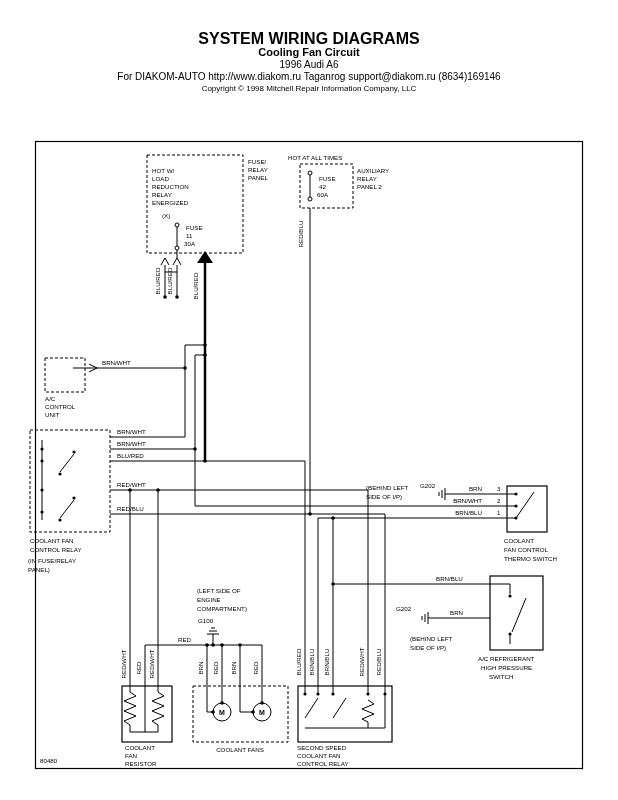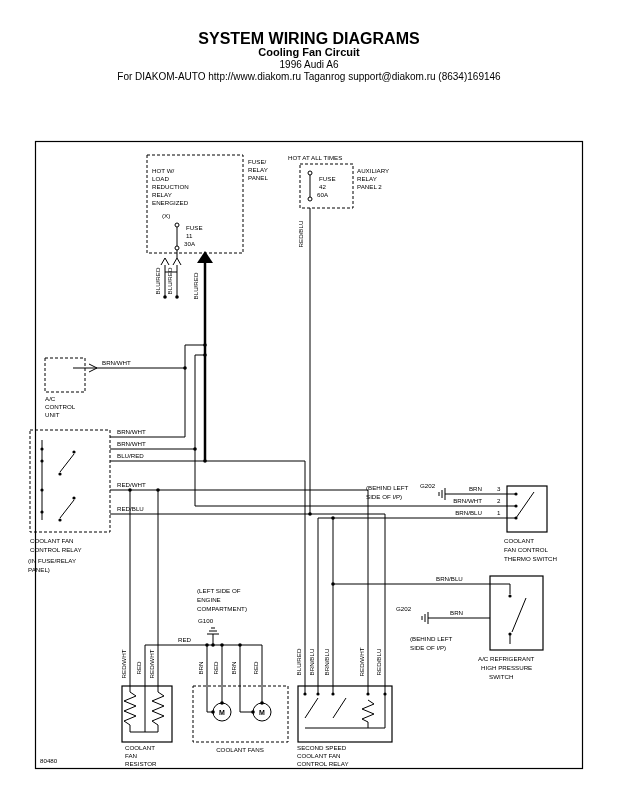--- a/index.html
+++ b/index.html
@@ -24,20 +24,21 @@
 </head>
 <body>
 
 <div class="page">
 
   <div class="hdr">
     <div class="h1">SYSTEM WIRING DIAGRAMS</div>
     <div class="h2">Cooling Fan Circuit</div>
     <div class="h3">1996 Audi A6</div>
     <div class="h3">For DIAKOM-AUTO http://www.diakom.ru Taganrog support@diakom.ru (8634)169146</div>
+    <div class="h4">Copyright © 1998 Mitchell Repair Information Company, LLC</div>
   </div>
 
   <svg class="diag" width="618" height="800" viewBox="0 0 618 800">
 
     <rect x="35.5" y="141.5" width="547" height="627" class="sb"></rect>
 
     <g>
       <rect x="147" y="155" width="96" height="98" class="db"></rect>
       <text class="t" x="152" y="173">HOT W/</text>
       <text class="t" x="152" y="181">LOAD</text>

